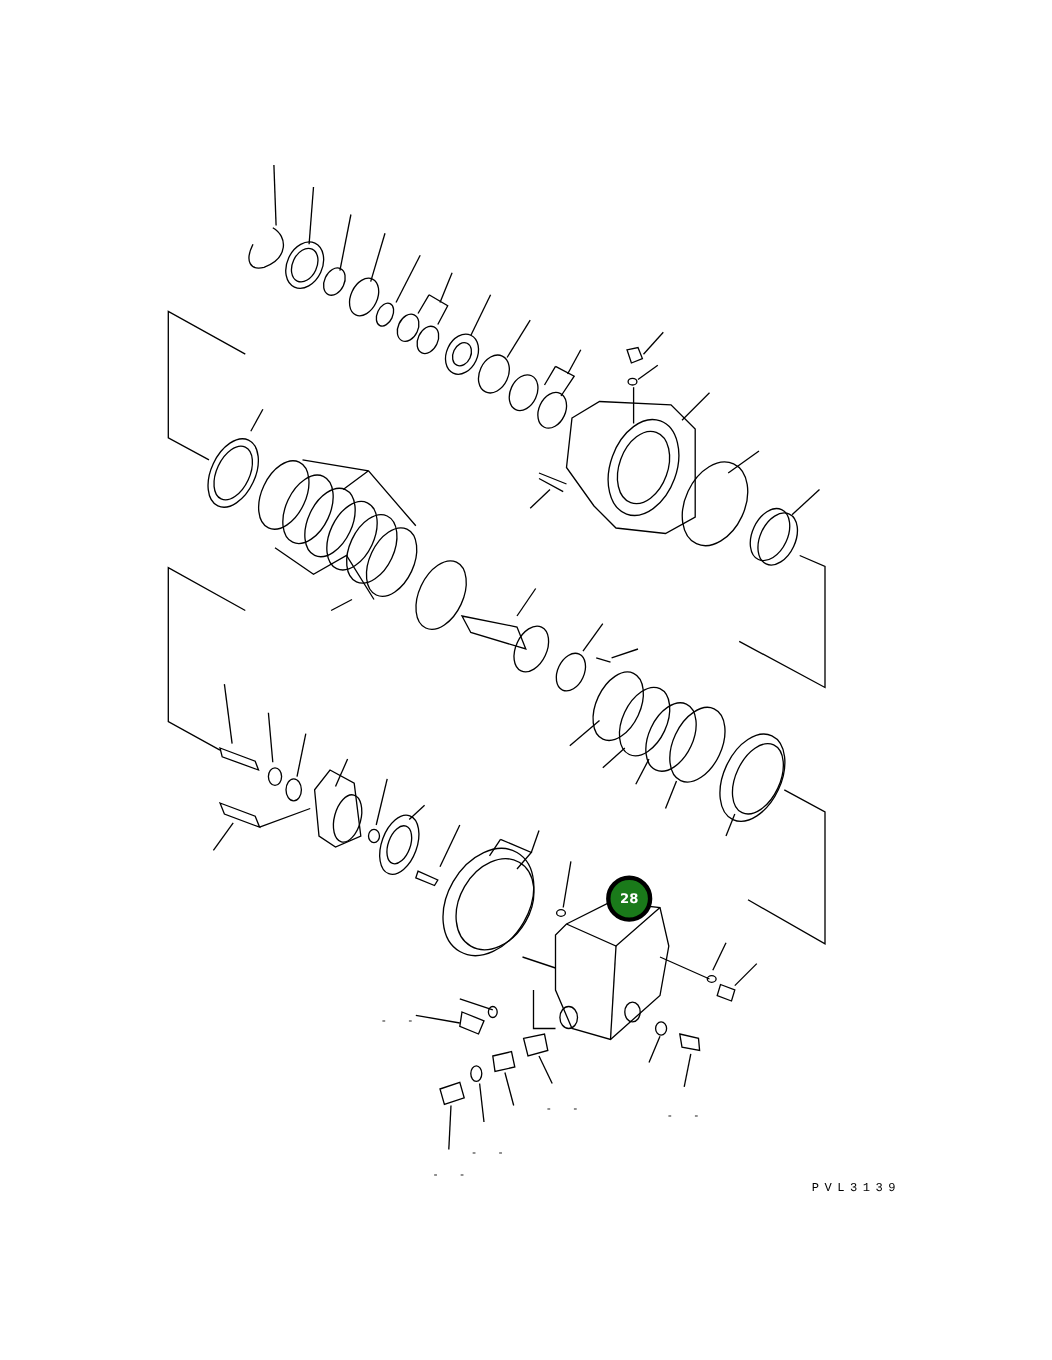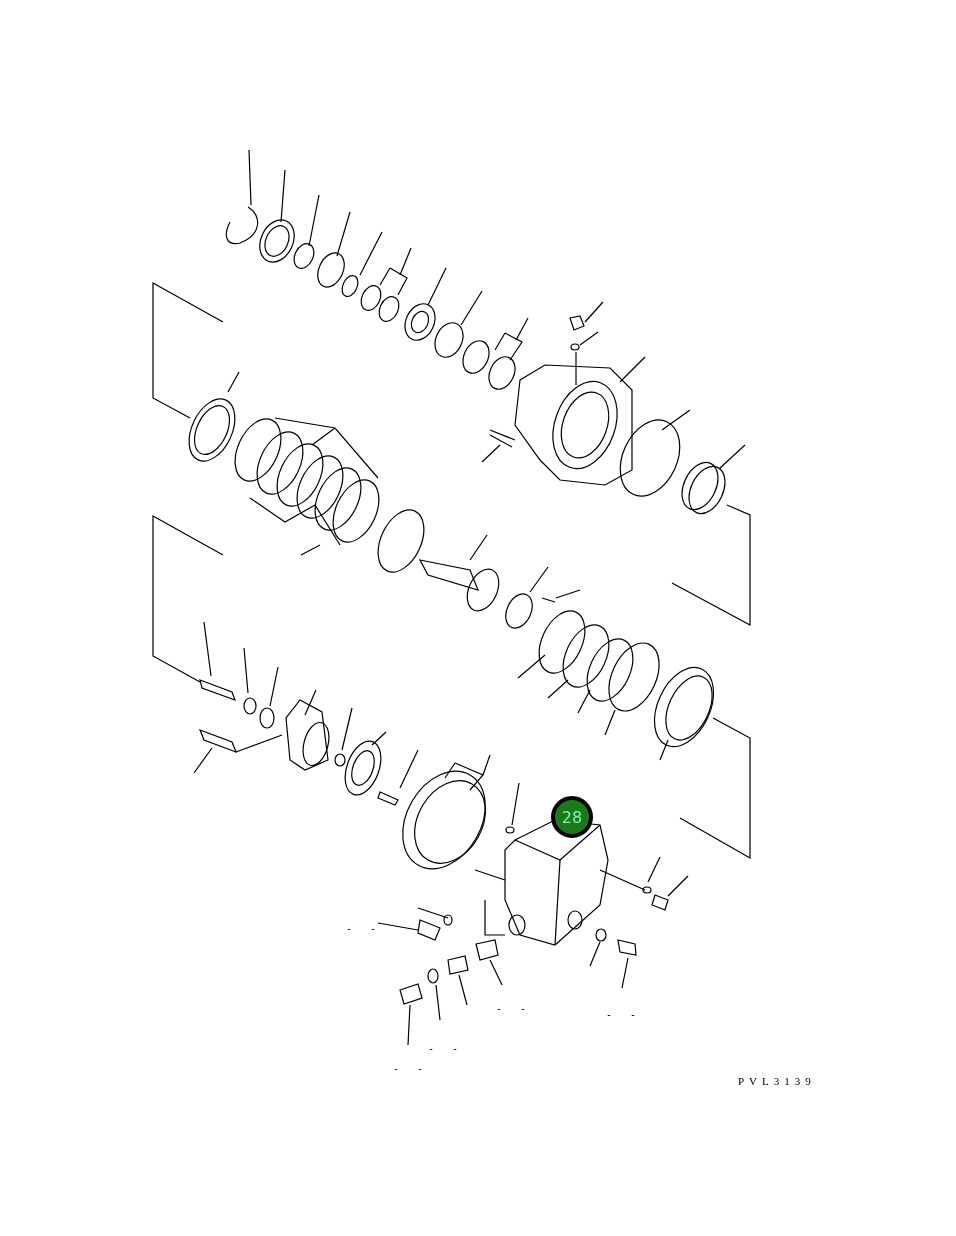--- a/index.html
+++ b/index.html
@@ -4,25 +4,25 @@
 <style>
   html, body { margin:0; padding:0; background:#ffffff; }
   body { width:956px; height:1236px; position:relative; overflow:hidden; font-family:"DejaVu Sans Mono", monospace; }
   #diagram { position:absolute; left:0; top:0; width:956px; height:1236px; }
   #diagram * { vector-effect: non-scaling-stroke; }
   .ln { stroke:#000; stroke-width:1.2; fill:none; }
   .callout {
     position:absolute; left:551px; top:796px; width:42px; height:42px; border-radius:50%;
     background:#1a7a1a; border:4px solid #000; box-sizing:border-box;
     display:flex; align-items:center; justify-content:center;
-    color:#86efac; font-family:"DejaVu Sans", sans-serif; font-size:16px; cursor:pointer;
+    color:#ffffff; font-family:"DejaVu Sans", sans-serif; font-size:12px; cursor:pointer;font-weight:bold;
   }
   .code {
     position:absolute; left:738px; top:1075px; font-size:11px; letter-spacing:5px; color:#000;
-    font-family:Liberation Serif, serif;
+    font-family:Liberation Mono, monospace;
   }
   .dash { position:absolute; font-size:10px; color:#000; letter-spacing:6px; }
 </style>
 </head>
 <body>
 
 <svg id="diagram" viewBox="0 0 956 1236" xmlns="http://www.w3.org/2000/svg">
 
   <g>
     <line class="ln" x1="249" y1="150" x2="251" y2="205"></line>

